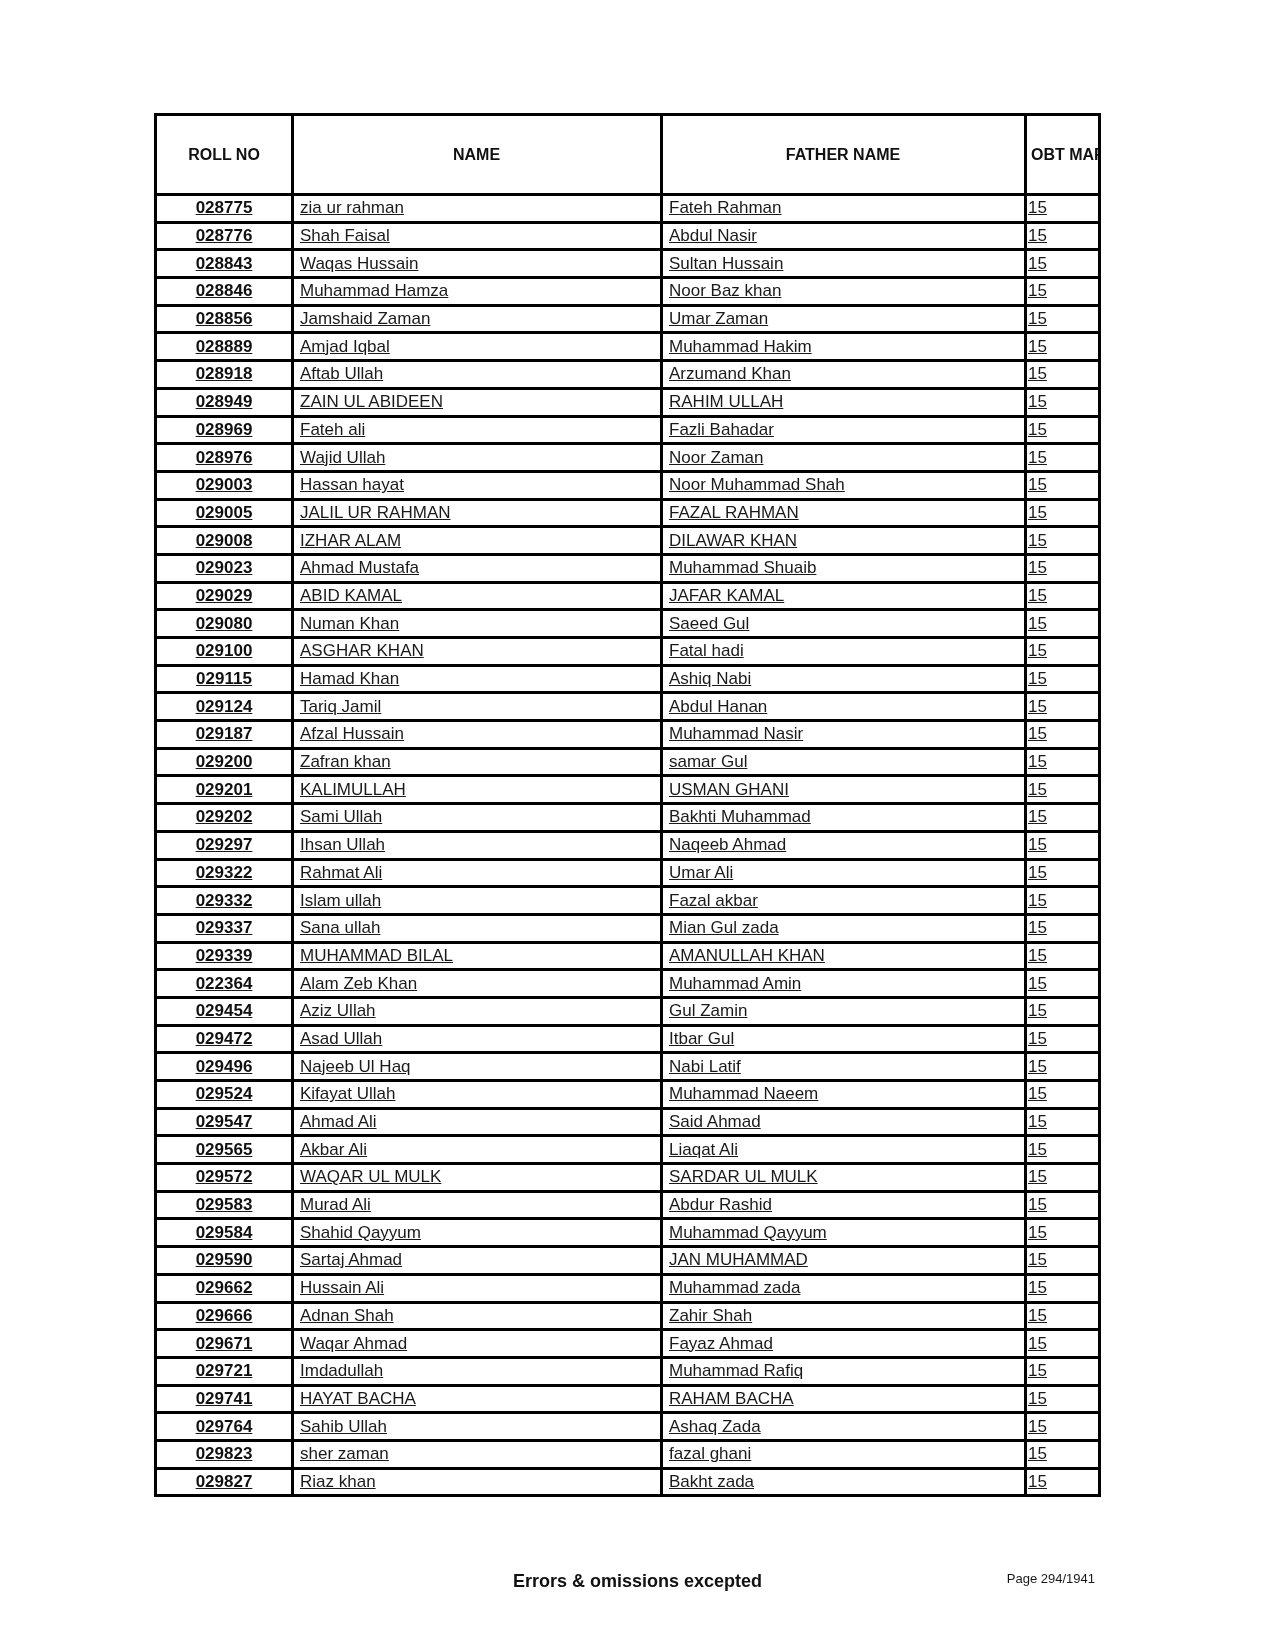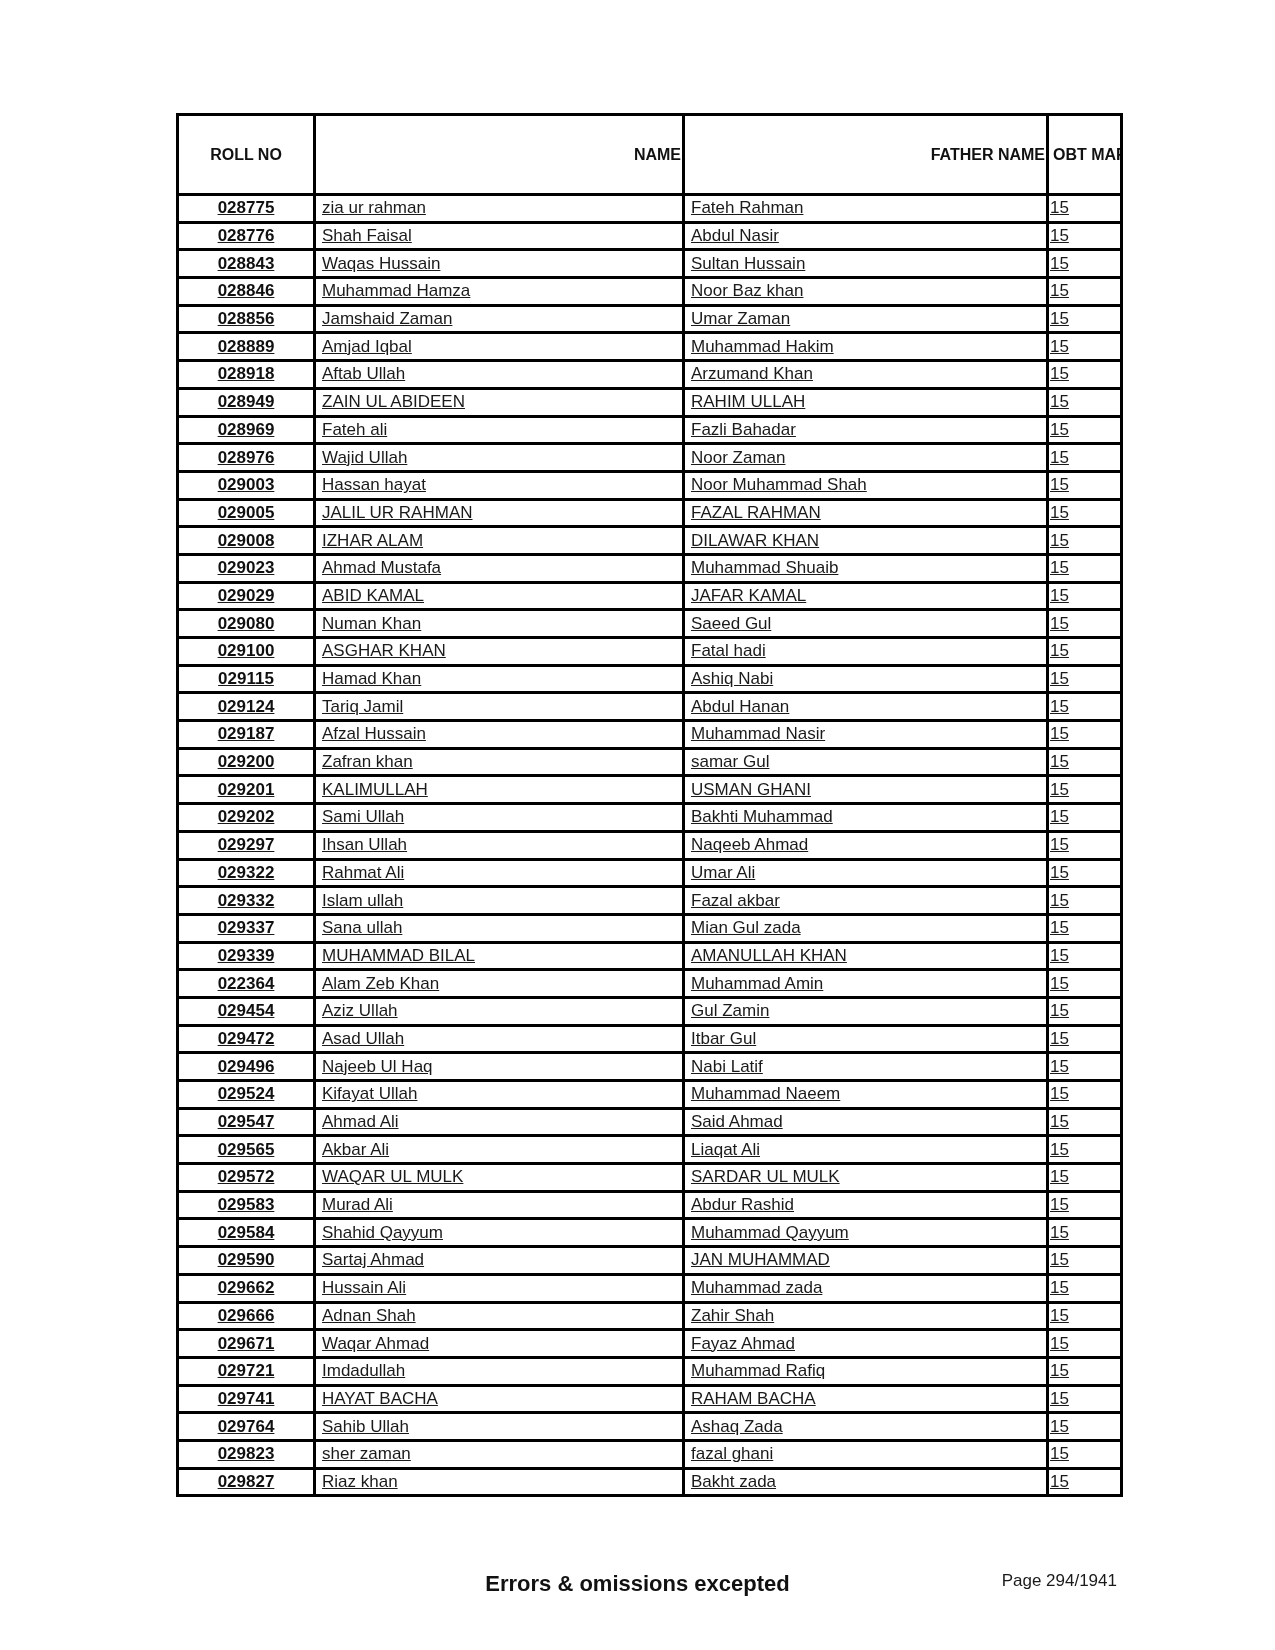--- a/index.html
+++ b/index.html
@@ -5,60 +5,60 @@
   html, body { margin: 0; padding: 0; }
   body {
     width: 1275px; height: 1650px;
     background: #ffffff;
     position: relative;
     font-family: "Liberation Sans", sans-serif;
     color: #1a1a1a;
   }
   table.sheet {
     position: absolute;
-    left: 176px; top: 113px;
+    left: 154px; top: 113px;
     width: 944px;
     border-collapse: collapse;
     table-layout: fixed;
   }
   table.sheet th, table.sheet td {
     border: 3px solid #000;
     overflow: hidden;
     white-space: nowrap;
     vertical-align: middle;
     box-sizing: border-box;
   }
   thead tr { height: 80px; }
   thead th {
     font-size: 16px;
     font-weight: bold;
     color: #111;
   }
   th.h-roll  { text-align: center; }
-  th.h-name, th.h-father { text-align: right; padding-left: 0; }
+  th.h-name, th.h-father { text-align: center; padding-left: 0; }
   th.h-marks { text-align: center; white-space: normal; line-height: 1.35; padding: 0 4px; }
   tbody tr { height: 27.7px; text-decoration: underline; }
   tbody td { font-size: 17px; }
   tbody td:nth-child(1) { text-align: center; font-weight: bold; color: #101010; }
   tbody td:nth-child(2),
   tbody td:nth-child(3) { text-align: left; padding-left: 6px; }
   tbody td:nth-child(4) { text-align: left; }
   .footer-note {
     position: absolute;
     top: 1571px; left: 0;
     width: 1275px;
     text-align: center;
-    font-size: 22px;
+    font-size: 18px;
     font-weight: bold;
     color: #111;
   }
   .footer-page {
     position: absolute;
-    top: 1571px; right: 158px;
-    font-size: 17px;
+    top: 1571px; right: 180px;
+    font-size: 13px;
     color: #1a1a1a;
   }
 </style>
 </head>
 <body>
 
 <table class="sheet">
   <colgroup>
     <col style="width:137px">
     <col style="width:369px">

